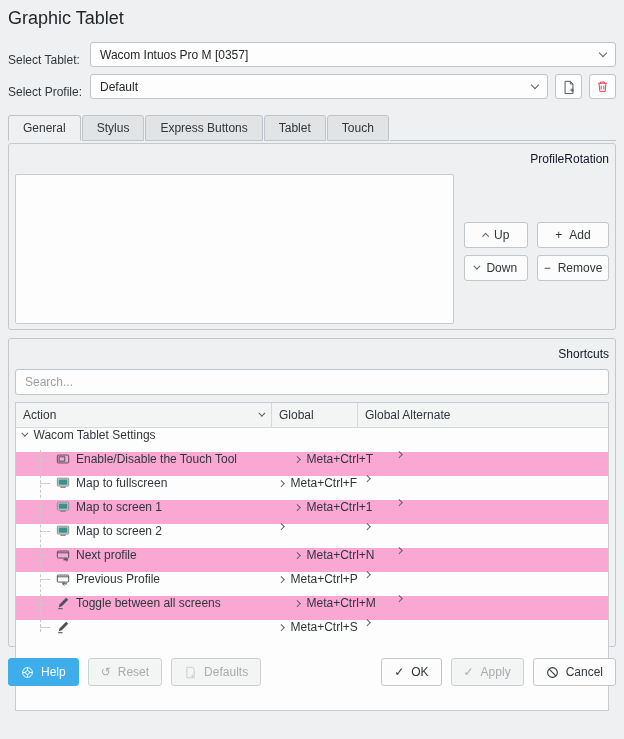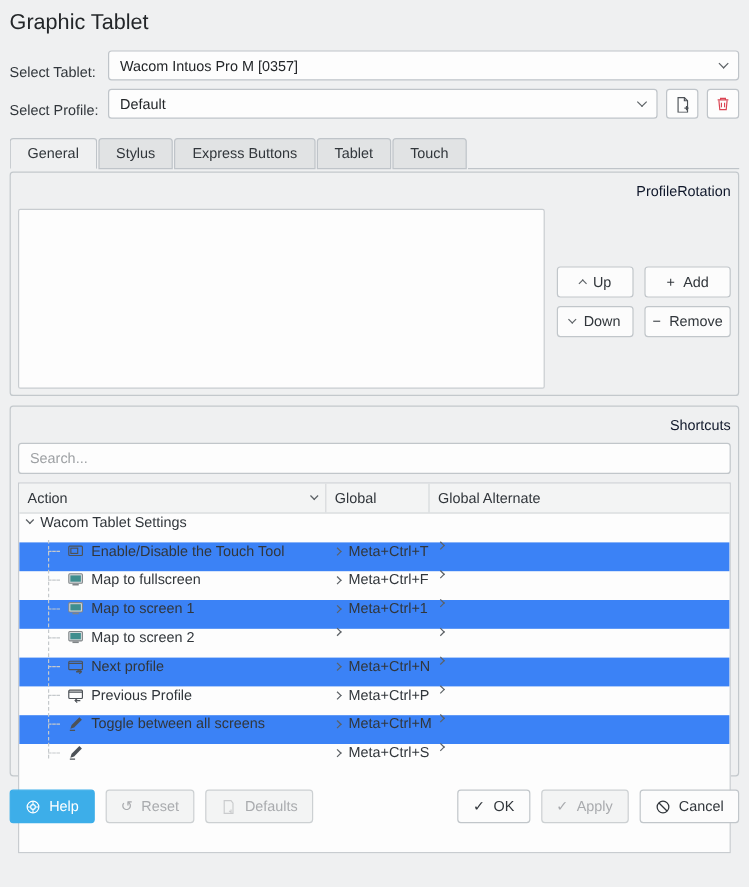--- a/index.html
+++ b/index.html
@@ -74,21 +74,21 @@
   .th.c-action { width:256px; justify-content:space-between; }
   .th.c-global { width:86px; }
   .th.c-alt { flex:1; border-right:none; }
 
   .tbody { position:relative; }
   .tbody::before {
     content:''; position:absolute; left:24px; top:22px; height:182px;
     border-left:1px dashed #c5c9cc; z-index:1;
   }
   .row { display:flex; height:24px; align-items:flex-start; position:relative; }
-  .row.zebra { background:#3b82f6; }
+  .row.zebra { background:#f9a8d4;gap:16px; }
   .cell { display:flex; align-items:center; }
   .c-action { width:256px; padding-left:7px; gap:6px; }
   .row.child .c-action { padding-left:24px; }
   .stub { width:10px; border-top:1px dashed #c5c9cc; flex:none; }
   .c-global { width:86px; padding-left:7px; gap:7px; }
   .c-alt { flex:1; padding-left:7px; gap:7px; }
   .ricon { display:flex; align-items:center; flex:none; }
   .exp { display:flex; align-items:center; flex:none; }
 
   

